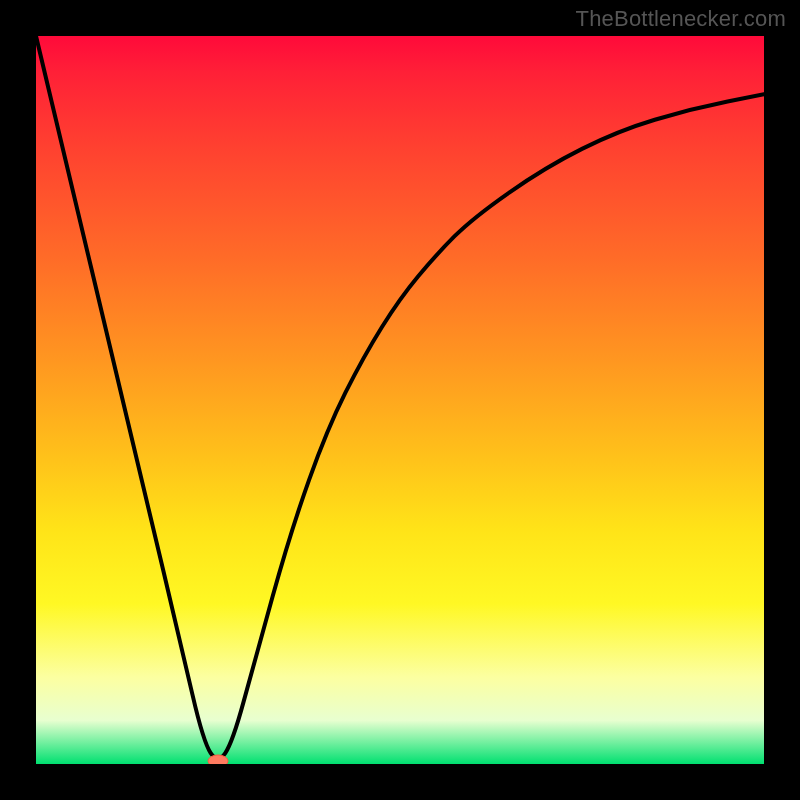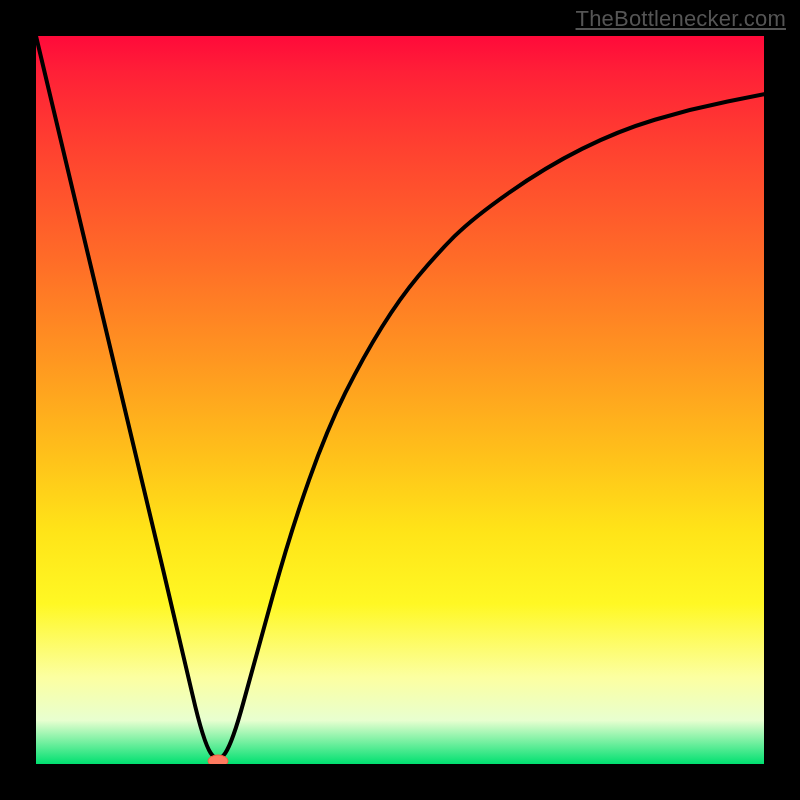--- a/index.html
+++ b/index.html
@@ -19,21 +19,20 @@
   }
   .attribution {
     position: absolute;
     top: 6px;
     right: 14px;
     color: #555;
     font-size: 22px;
     font-weight: 500;
     letter-spacing: 0.2px;
     z-index: 10;
-    text-decoration: underline;
   }
   .plot-area {
     position: absolute;
     left: 36px;
     top: 36px;
     width: 728px;
     height: 728px;
   }
   .gradient-bg {
     position: absolute;

